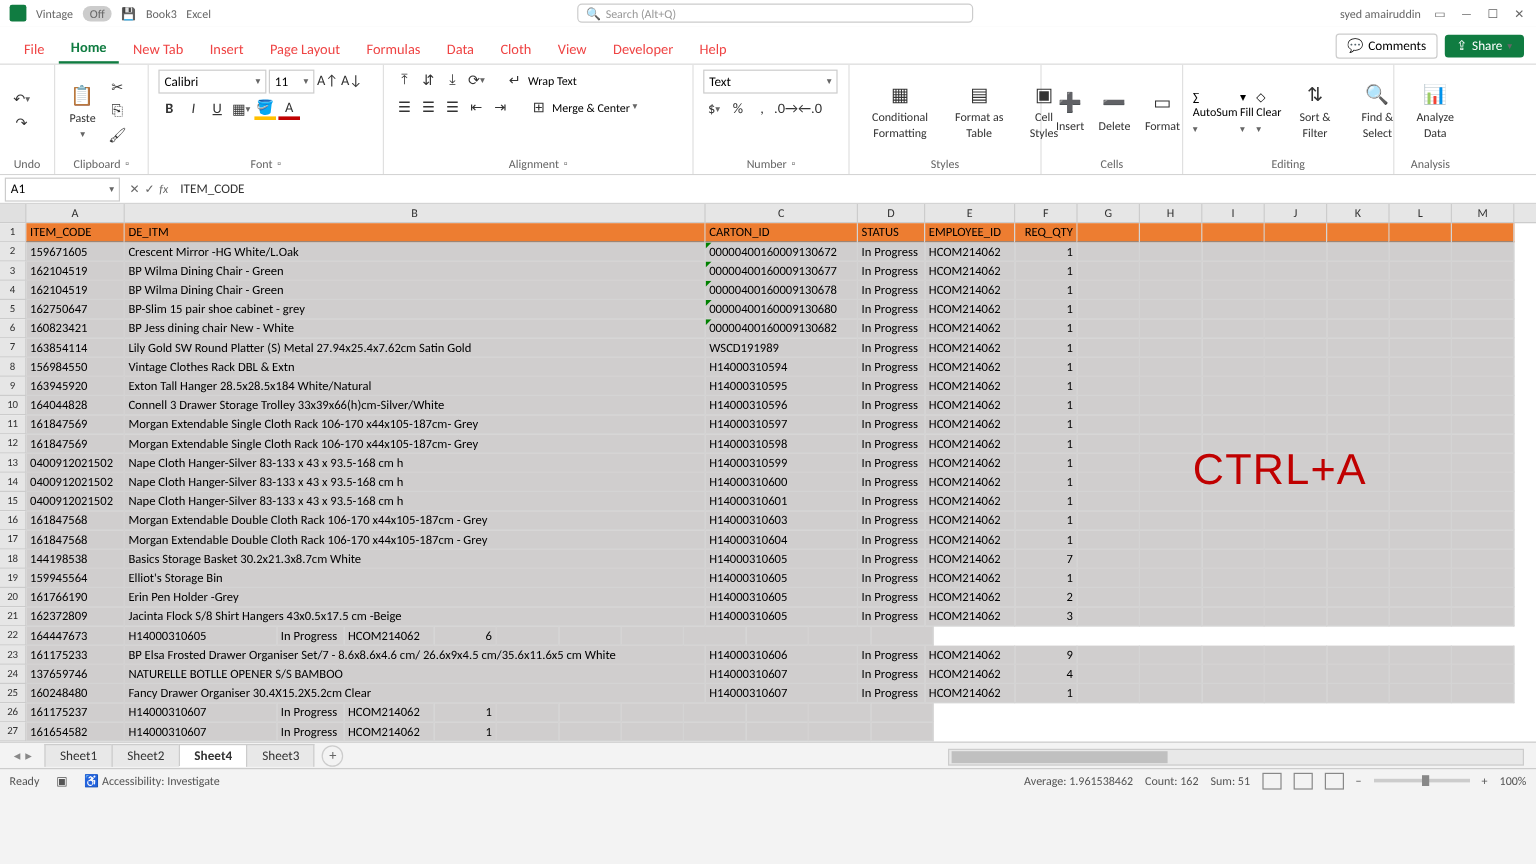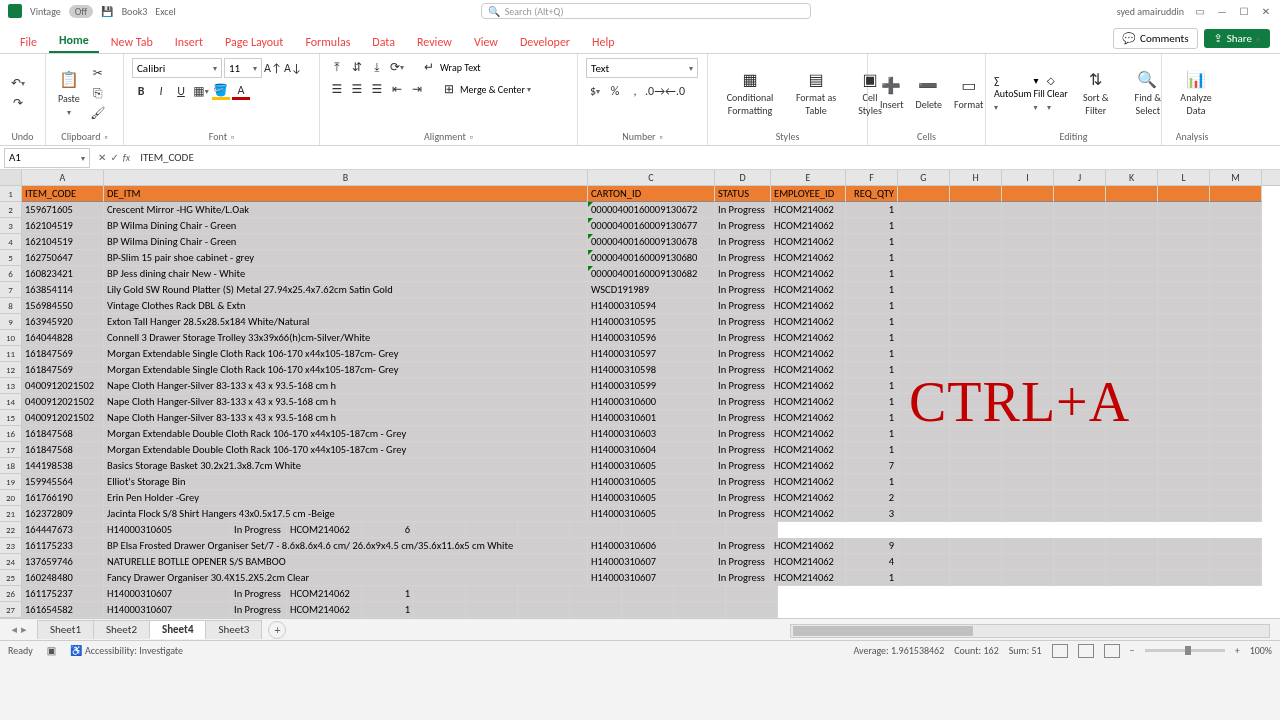--- a/index.html
+++ b/index.html
@@ -31,39 +31,39 @@
 .clip-col { display:flex; flex-direction:column; gap:2px; }
 .font-row { display:flex; gap:2px; align-items:center; }
 .font-sel { width:90px; height:20px; border:1px solid #ccc; font-size:11px; padding:0 4px; display:flex; align-items:center; justify-content:space-between;}
 .size-sel { width:38px; height:20px; border:1px solid #ccc; font-size:11px; padding:0 4px; display:flex; align-items:center; justify-content:space-between;}
 .num-sel { width:112px; height:20px; border:1px solid #ccc; font-size:11px; padding:0 4px; display:flex; align-items:center; justify-content:space-between;}
 .chev { font-size:8px; color:#666; }
 .ic { width:18px; height:18px; display:flex; align-items:center; justify-content:center; font-size:12px; color:#333; cursor:pointer;}
 .dlg-launch { font-size:9px; color:#888; }
 
 .formula-bar { height:24px; background:#fff; display:flex; align-items:center; border-bottom:1px solid #d4d4d4; font-size:11px; }
-.name-box { width:86px; height:20px; border:1px solid #ccc; margin:0 4px; padding:0 4px; display:flex; align-items:center; justify-content:space-between;}
+.name-box { width:96px; height:20px; border:1px solid #ccc; margin:0 4px; padding:0 4px; display:flex; align-items:center; justify-content:space-between;}
 .fx-area { display:flex; align-items:center; gap:4px; padding:0 4px; flex:1;}
 .fx-btn { color:#666; font-size:10px; cursor:pointer; }
 .formula-input { flex:1; padding:0 6px; color:#333; }
 
 .grid-area { height:448px; background:#fff; position:relative; overflow:hidden; }
 .col-headers { height:16px; display:flex; background:#e6e6e6; font-size:10px; color:#333; border-bottom:1px solid #ccc; }
 .sel-all { width:22px; border-right:1px solid #ccc; background:#e0e0e0; }
 .ch { border-right:1px solid #ccc; text-align:center; display:flex; align-items:center; justify-content:center; }
 .rows { position:relative; }
 .row { height:16px; display:flex; font-size:10.5px; }
 .rh { width:22px; background:#e6e6e6; border-right:1px solid #ccc; border-bottom:1px solid #ccc; text-align:center; font-size:9px; color:#333; display:flex; align-items:center; justify-content:center;}
 .cell { border-right:1px solid #d4d4d4; border-bottom:1px solid #d4d4d4; padding:0 3px; display:flex; align-items:center; overflow:hidden; white-space:nowrap; }
 .hdr-row .cell { background:#ed7d31; color:#000; font-weight:500; border-bottom:1px solid #888;}
 .data-row .cell { background:#d0cece; }
 .cA{width:82px}.cB{width:484px}.cC{width:127px}.cD{width:56px}.cE{width:75px}.cF{width:52px}
 .cG,.cH,.cI,.cJ,.cK,.cL,.cM{width:52px}
 .right-al { justify-content:flex-end; }
-.overlay-text { position:absolute; left:909px; top:200px; font-size:56px; color:#c00000; font-family:Liberation Serif, serif; letter-spacing:1px;}
+.overlay-text { position:absolute; left:994px; top:200px; font-size:36px; color:#c00000; font-family:Liberation Sans, sans-serif; letter-spacing:1px;}
 .green-tri { position:relative; }
 .green-tri::before { content:''; position:absolute; left:0; top:0; border-top:5px solid #008000; border-right:5px solid transparent;}
 
 .sheet-tabs { height:22px; background:#f3f3f3; display:flex; align-items:center; border-top:1px solid #ccc; font-size:11px; position:relative;}
 .st-nav { width:38px; display:flex; justify-content:center; gap:4px; color:#888;}
 .st-tab { padding:2px 12px; border:1px solid #ccc; border-bottom:none; background:#e8e8e8; color:#333; cursor:pointer; margin-left:-1px;}
 .st-tab.active { background:#fff; font-weight:600; border-bottom:1px solid #fff;}
 .st-add { width:18px; height:18px; border:1px solid #ccc; border-radius:50%; display:flex; align-items:center; justify-content:center; margin-left:6px; font-size:12px; color:#666;}
 .hscroll { position:absolute; right:10px; bottom:2px; height:14px; width:480px; background:#e8e8e8; border:1px solid #ccc; }
 .hscroll-thumb { position:absolute; left:2px; top:1px; height:10px; width:180px; background:#c0c0c0; }
@@ -104,21 +104,21 @@
 
 <div class="tabs">
   <div class="tabs-left" id="tabs-left">
       <div class="tab">File</div>
       <div class="tab active">Home</div>
       <div class="tab">New Tab</div>
       <div class="tab">Insert</div>
       <div class="tab">Page Layout</div>
       <div class="tab">Formulas</div>
       <div class="tab">Data</div>
-      <div class="tab">Review</div>
+      <div class="tab">Cloth</div>
       <div class="tab">View</div>
       <div class="tab">Developer</div>
       <div class="tab">Help</div>
     </div>
   <div class="tabs-right">
     <div class="comments-btn">
         <span>💬</span>
         <span>Comments</span>
       </div>
     <div class="share-btn">

